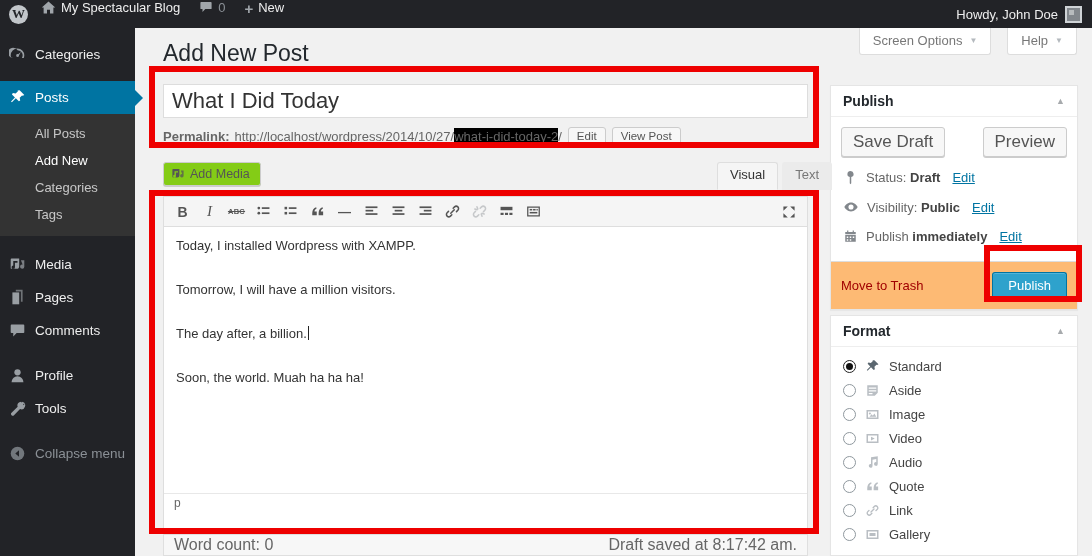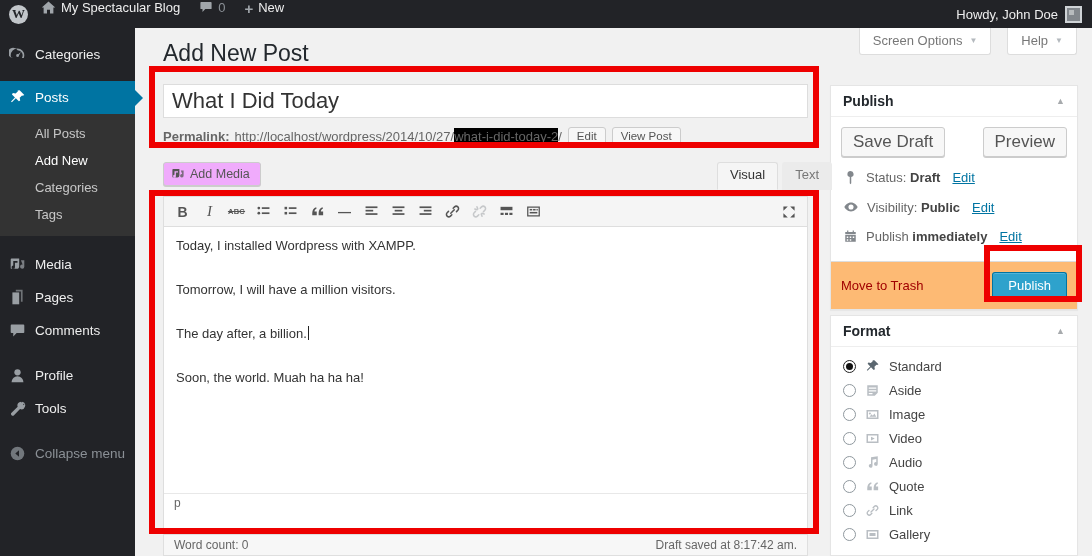--- a/index.html
+++ b/index.html
@@ -56,21 +56,21 @@
   .permalink-row { position:absolute; left:163px; top:124px; height:24px; display:flex; align-items:center;
     font-size:13px; color:#666; white-space:nowrap; }
   .permalink-row b { margin-right:5px; }
   .slug { background:#000000; padding:1px 0; }
   .btn-small { background:#f7f7f7; border:1px solid #ccc; border-radius:3px; color:#555;
     font-size:11.5px; padding:2px 8px 3px; margin-left:6px; cursor:pointer;
     box-shadow:0 1px 0 #ccc; font-family:inherit; }
 
   
   .addmedia-btn { position:absolute; left:163px; top:162px; display:flex; align-items:center; gap:5px;
-    background:#f0abfc; border:1px solid #ccc; border-radius:3px; color:#555; font-size:12.5px;
+    background:#84cc16; border:1px solid #ccc; border-radius:3px; color:#555; font-size:12.5px;
     padding:4px 10px 4px 7px; cursor:pointer; box-shadow:0 1px 0 #ccc; z-index:2; font-family:inherit; }
   .editor-tabs { position:absolute; left:717px; top:162px; display:flex; gap:4px; z-index:3; }
   .ed-tab { font-size:13px; padding:4px 12px 7px; color:#777; background:#ebebeb;
     border:1px solid transparent; border-radius:3px 3px 0 0; cursor:pointer; }
   .ed-tab.active { background:#f5f5f5; border-color:#dedede; border-bottom-color:#f5f5f5; color:#333; }
 
   
   .editor-box { position:absolute; left:163px; top:196px; width:645px; height:338px;
     background:#fff; border:1px solid #dedede; }
   .mce-toolbar { height:30px; background:#f5f5f5; border-bottom:1px solid #dedede;
@@ -82,21 +82,21 @@
   .tb-strike { font-size:7.5px; font-weight:bold; text-decoration:line-through; letter-spacing:.3px; }
   .tb-hr { font-weight:bold; font-size:13px; }
   .tb.disabled { color:#c6c8ca; }
   .tb-spacer { flex:1; }
   .mce-content { height:266px; padding:10px 12px; overflow:hidden; }
   .mce-content p { font-size:13px; color:#333; line-height:1.45; margin-bottom:25px; }
   .caret { display:inline-block; width:1px; height:14px; background:#222; margin-left:1px; vertical-align:-2px; }
   .mce-path { height:20px; border-top:1px solid #e8e8e8; font-size:12px; color:#666; padding:2px 10px; }
   .status-info { position:absolute; left:163px; top:534px; width:645px; height:22px;
     background:#f7f7f7; border:1px solid #dfdfdf; display:flex; align-items:center;
-    justify-content:space-between; padding:0 10px; font-size:12px; color:#666; }
+    justify-content:space-between; padding:0 10px; font-size:16px; color:#666; }
 
   
   .postbox { position:absolute; left:830px; width:248px; background:#fff; border:1px solid #e5e5e5;
     box-shadow:0 1px 1px rgba(0,0,0,.04); }
   .postbox-header { display:flex; align-items:center; justify-content:space-between;
     padding:7px 12px; border-bottom:1px solid #eee; }
   .postbox-title { font-size:14px; font-weight:bold; color:#23282d; }
   .toggle-caret { font-size:9px; color:#a7aaad; cursor:pointer; }
   #publish-box { top:85px; }
   .pb-body { padding:10px; }

